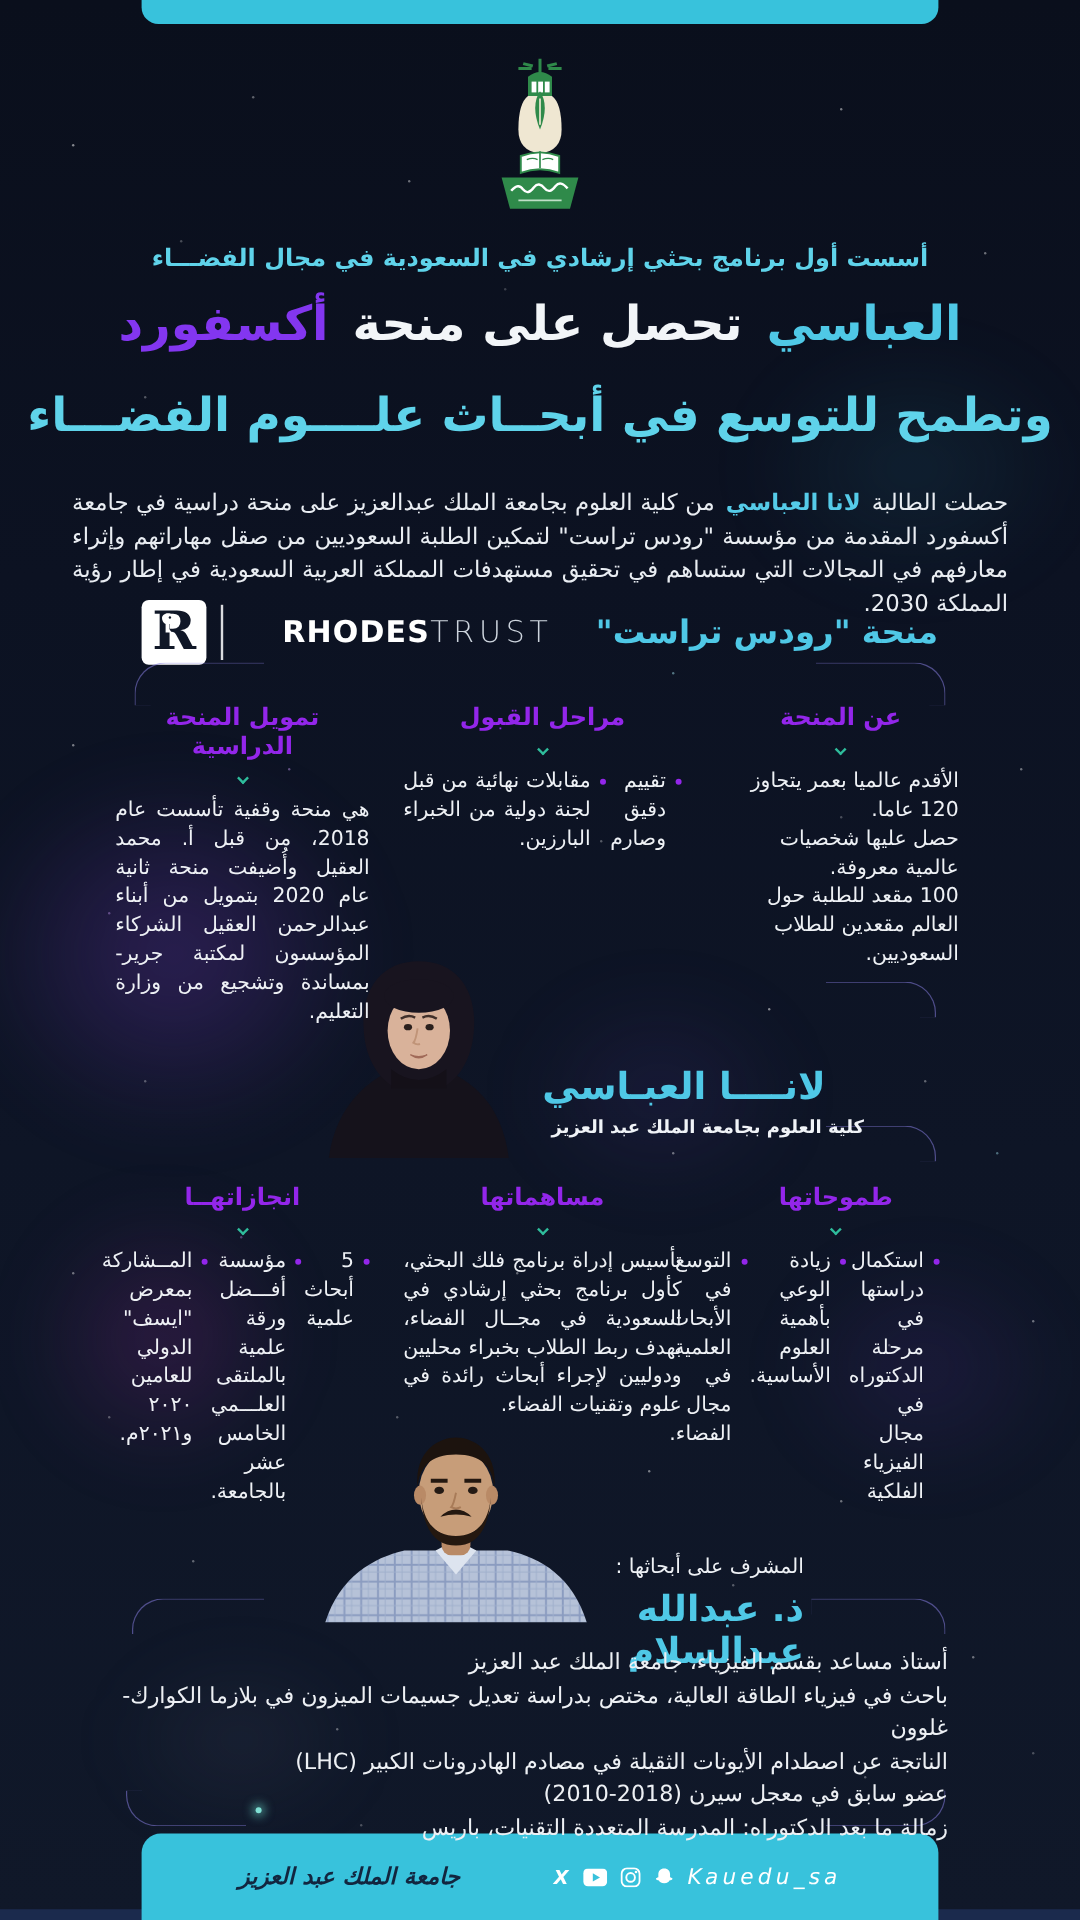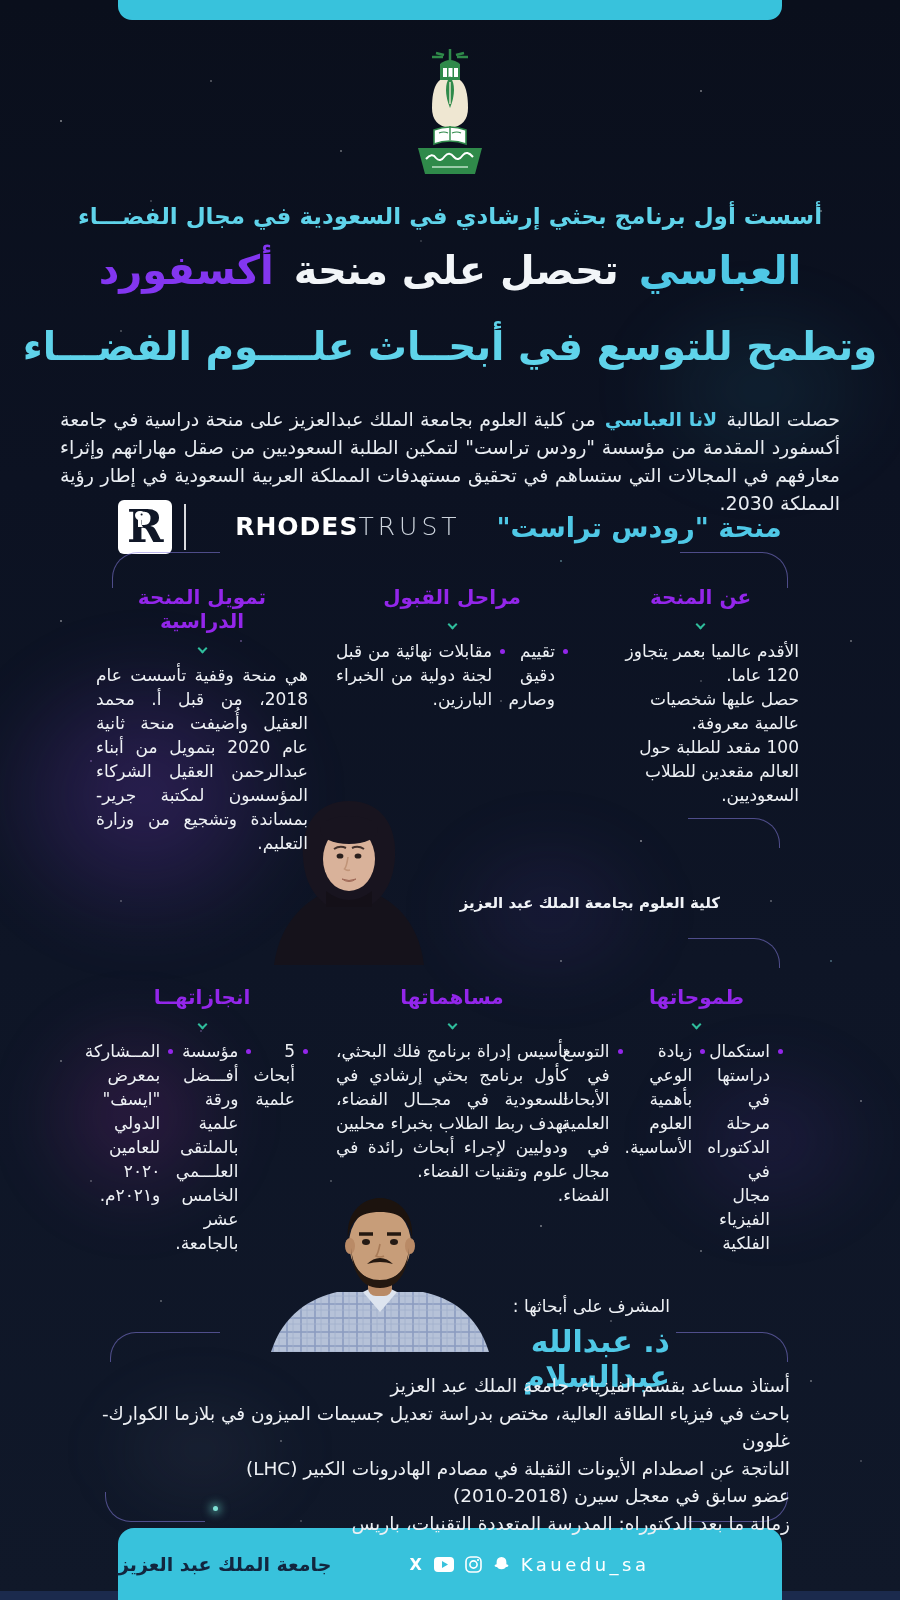--- a/index.html
+++ b/index.html
@@ -14,28 +14,28 @@
   .b4{left:600px;top:1000px;width:340px;height:280px;background:radial-gradient(closest-side,rgba(100,52,172,0.16),rgba(100,52,172,0) 70%);}
   .b5{left:380px;top:780px;width:340px;height:260px;background:radial-gradient(closest-side,rgba(92,60,170,0.15),rgba(92,60,170,0) 70%);}
   .b6{left:40px;top:1340px;width:320px;height:220px;background:radial-gradient(closest-side,rgba(120,132,160,0.10),rgba(120,132,160,0) 70%);}
   .stars,.stars2,.stars3{position:absolute;width:2px;height:2px;border-radius:50%;background:transparent;}
   .stars{box-shadow:60px 120px 0 rgba(255,255,255,.5),210px 80px 0 rgba(255,255,255,.35),340px 150px 0 rgba(255,255,255,.4),700px 90px 0 rgba(255,255,255,.45),820px 210px 0 rgba(255,255,255,.4),120px 330px 0 rgba(255,255,255,.3),790px 420px 0 rgba(255,255,255,.35),60px 620px 0 rgba(255,255,255,.45),850px 640px 0 rgba(255,255,255,.4),500px 700px 0 rgba(255,255,255,.3),640px 840px 0 rgba(255,255,255,.5),770px 900px 0 rgba(255,255,255,.35),560px 960px 0 rgba(255,255,255,.4),120px 900px 0 rgba(255,255,255,.3),60px 1060px 0 rgba(255,255,255,.4),430px 1060px 0 rgba(255,255,255,.35),860px 1100px 0 rgba(255,255,255,.4),330px 1180px 0 rgba(255,255,255,.3),540px 1225px 0 rgba(255,255,255,.45),700px 1250px 0 rgba(255,255,255,.4),160px 1300px 0 rgba(255,255,255,.35),610px 1320px 0 rgba(255,255,255,.3),810px 1380px 0 rgba(255,255,255,.4),280px 1440px 0 rgba(255,255,255,.35),470px 1470px 0 rgba(255,255,255,.4),720px 1480px 0 rgba(255,255,255,.3);}
   .stars2{box-shadow:150px 200px 0 rgba(255,255,255,.25),420px 240px 0 rgba(255,255,255,.2),560px 560px 0 rgba(154,215,228,.5),240px 640px 0 rgba(180,140,224,.5),700px 680px 0 rgba(255,255,255,.25),90px 760px 0 rgba(180,140,224,.45),360px 860px 0 rgba(255,255,255,.25),830px 960px 0 rgba(154,215,228,.45),200px 1030px 0 rgba(180,140,224,.4),740px 1120px 0 rgba(255,255,255,.25),90px 1180px 0 rgba(255,255,255,.3),380px 1260px 0 rgba(154,215,228,.4),640px 1410px 0 rgba(255,255,255,.3),860px 1460px 0 rgba(255,255,255,.25),300px 1520px 0 rgba(255,255,255,.25);}
   .stars3{width:5px;height:5px;left:213px;top:1506px;background:#7fe0d4;box-shadow:0 0 8px 3px rgba(110,220,205,.55);}
   
   .topbar{position:absolute;left:118px;top:0;width:664px;height:20px;background:#38c2dc;border-radius:0 0 14px 14px;}
   .footer-base{position:absolute;left:0;top:1591px;width:900px;height:9px;background:#1b2a4d;}
-  .footerbar{position:absolute;left:118px;top:1528px;width:664px;height:72px;background:#38c2dc;border-radius:16px 16px 0 0;display:flex;align-items:center;gap:78px;}
+  .footerbar{position:absolute;left:118px;top:1528px;width:664px;height:72px;background:#38c2dc;border-radius:16px 16px 0 0;display:flex;align-items:center;justify-content:center;gap:78px;font-style:italic;}
   .footer-univ{color:#12263f;font-weight:bold;font-size:19px;direction:rtl;}
   .footer-social{display:flex;align-items:center;gap:11px;color:#ffffff;}
   .footer-x{font-weight:bold;font-size:16px;letter-spacing:1px;}
   .footer-handle{font-size:18px;letter-spacing:3.5px;}
   
   .center-line{position:absolute;left:0;width:900px;text-align:center;direction:rtl;}
-  .hl1{top:203px;font-size:23px;font-weight:bold;color:#5fd3ea;}
+  .hl1{top:203px;font-size:20px;font-weight:bold;color:#5fd3ea;}
   .hl2{top:247px;font-size:40px;font-weight:bold;color:#f2f5f8;}
   .hl2 .nm{color:#4fc8e6;margin-left:6px;}
   .hl2 .gr{color:#8336f0;margin-right:6px;}
   .hl3{top:324px;font-size:39px;font-weight:bold;color:#5fd3ea;}
   .intro{position:absolute;left:60px;top:386px;width:780px;direction:rtl;text-align:justify;color:#e9edf2;font-size:19px;line-height:28px;}
   .intro .nm{color:#55cbe8;font-weight:bold;margin:0 3px;}
   
   .rhodes-row{position:absolute;left:0;top:500px;width:900px;display:flex;align-items:center;justify-content:center;gap:36px;}
   .rt-logo{display:flex;align-items:center;gap:12px;}
   .rt-square{width:54px;height:54px;background:#ffffff;border-radius:6px;position:relative;display:flex;align-items:center;justify-content:center;}
@@ -205,20 +205,21 @@
       <path d="M68 54 Q74 50 80 53" stroke="#42302a" stroke-width="2" fill="none"></path>
       <path d="M86 53 Q92 50 98 54" stroke="#42302a" stroke-width="2" fill="none"></path>
       <ellipse cx="74" cy="61" rx="3.4" ry="2.6" fill="#2b201d"></ellipse>
       <ellipse cx="92" cy="61" rx="3.4" ry="2.6" fill="#2b201d"></ellipse>
       <path d="M82 62 Q80.5 72 78.5 74 Q81 76 84 75" stroke="#c09478" stroke-width="1.6" fill="none"></path>
       <path d="M76 84 Q83 89 90 84 Q83 87 76 84 Z" fill="#b07a66" stroke="#a06a58" stroke-width="1"></path>
     </svg>
   </div>
 
   <div class="lana-name">
+    <div class="n">لانــــا العبـاسي</div>
     <div class="s">كلية العلوم بجامعة الملك عبد العزيز</div>
   </div>
 
   <div class="cols cols-2">
     <div class="col pad-a1">
       <div class="col-h">طموحاتها</div>
       <div class="chev-wrap"><span class="chev"></span></div>
       <div class="col-body bullets">
         <div class="b-item">
             <span class="dot"></span>

